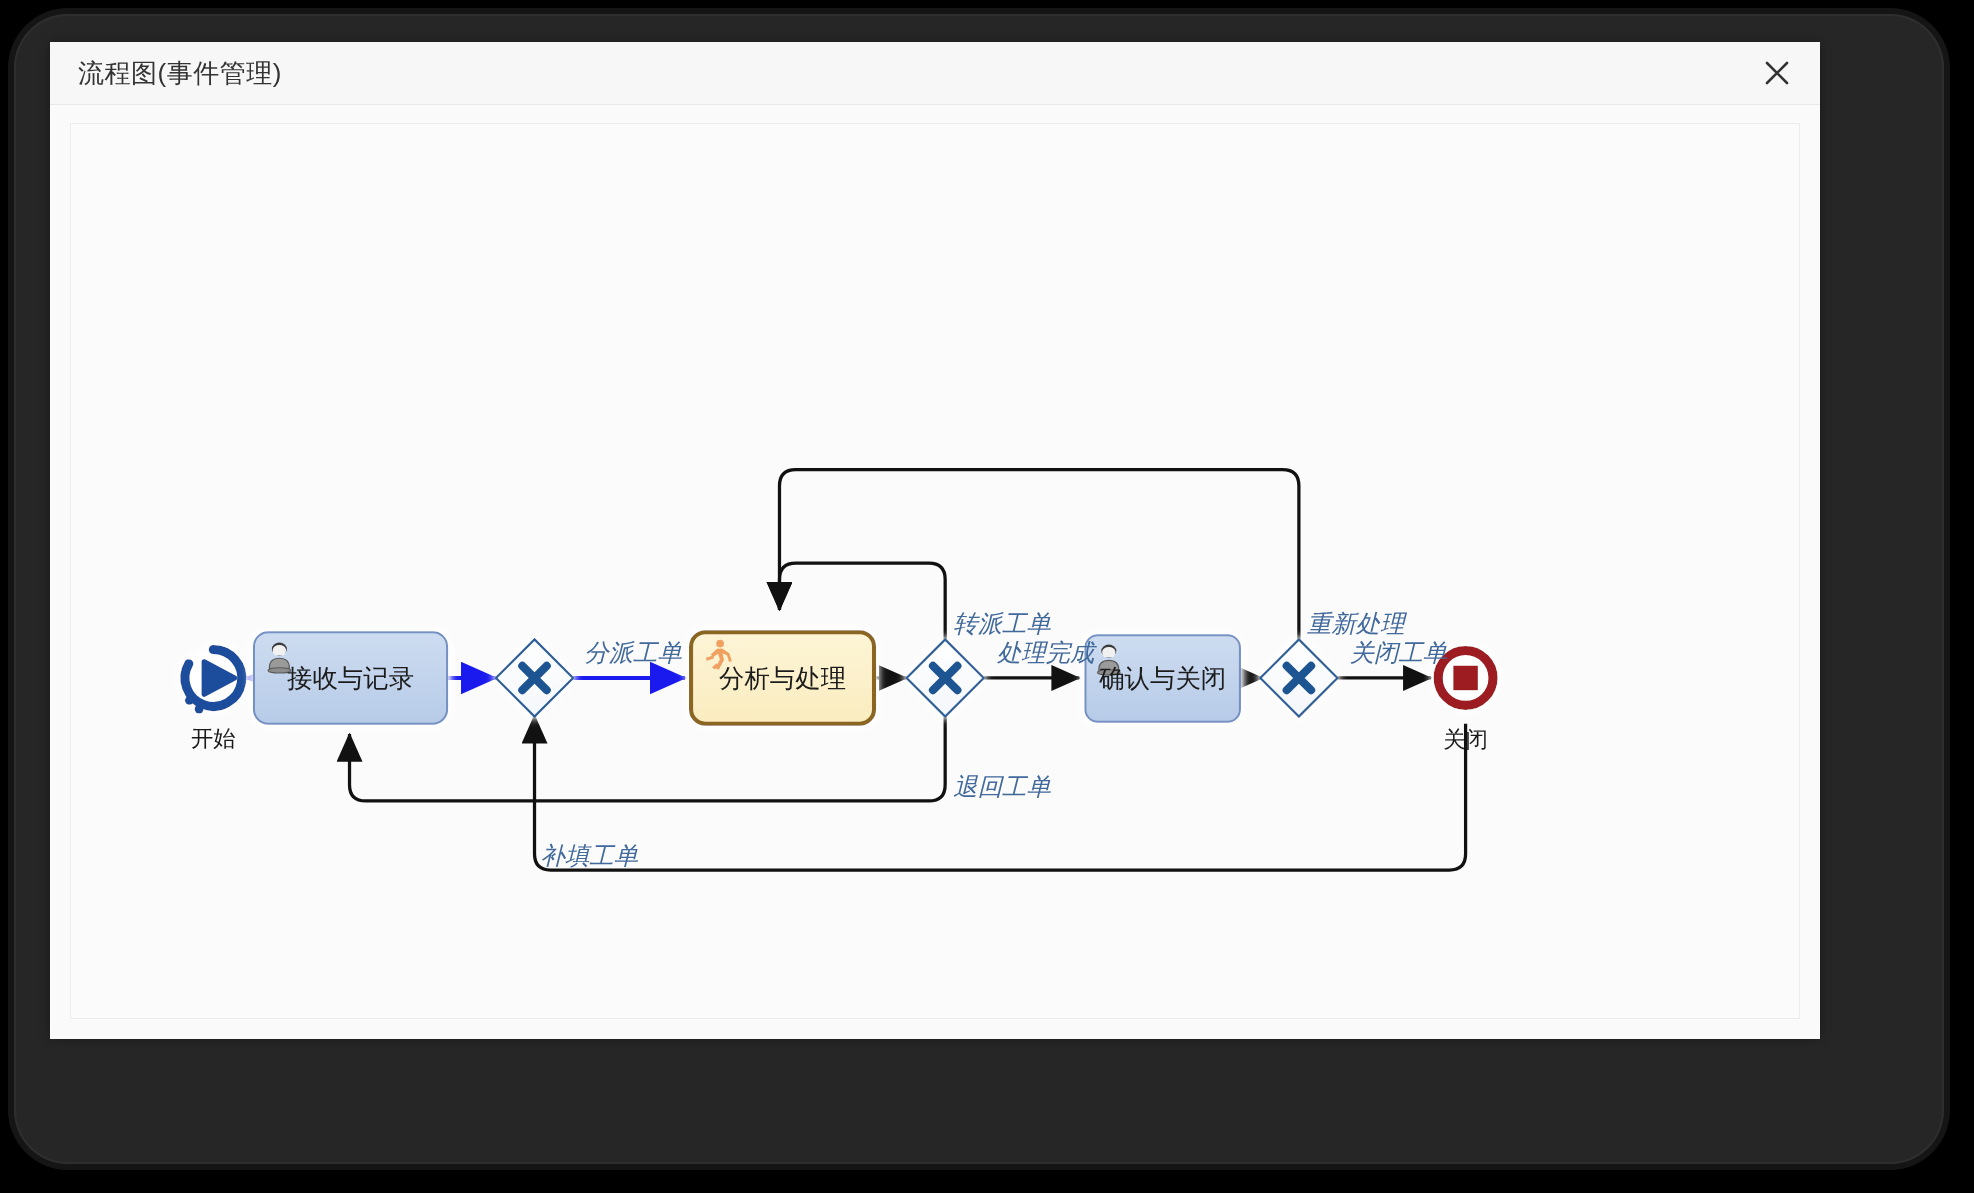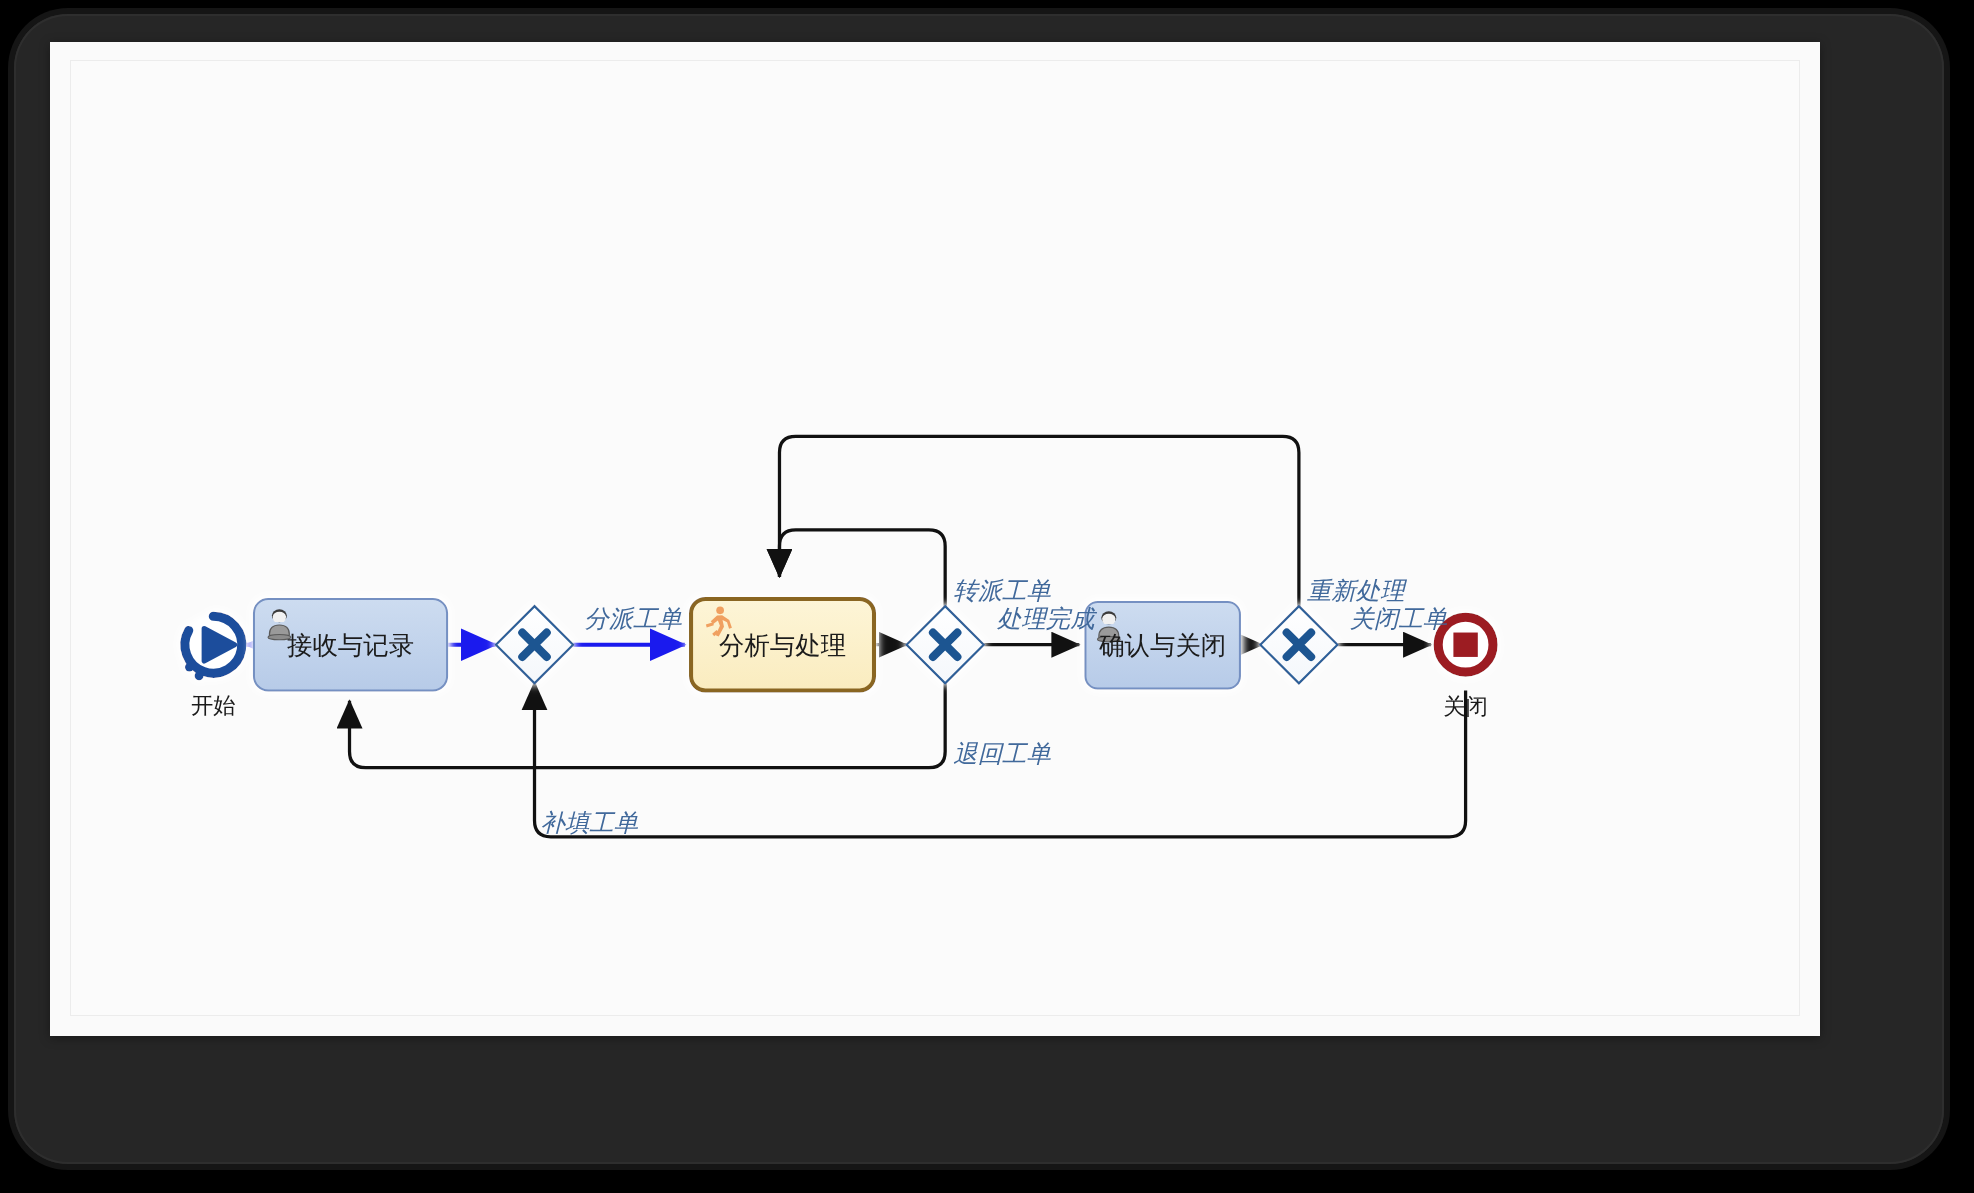--- a/index.html
+++ b/index.html
@@ -118,20 +118,28 @@
   }
 </style>
 </head>
 <body>
 
 <div id="root">
   <div class="device-frame"></div>
 
   <div class="dialog">
 
+    <div class="dialog-header">
+      <div class="dialog-title">流程图(事件管理)</div>
+      <button class="close-button" aria-label="close">
+        <svg width="30" height="30" viewBox="0 0 30 30">
+          <path d="M5 5 L25 25 M25 5 L5 25" stroke="#333333" stroke-width="2.6" stroke-linecap="round" fill="none"></path>
+        </svg>
+      </button>
+    </div>
 
     <div class="dialog-body">
       <div class="canvas-wrap">
 
         <svg class="flow" viewBox="0 0 1700 880" preserveAspectRatio="xMidYMid meet">
           <defs>
             <marker id="arrowBlue" markerWidth="10" markerHeight="10" refX="8.6" refY="4" orient="auto" markerUnits="strokeWidth">
               <path d="M0,0 L9,4 L0,8 z" fill="#1a1aee"></path>
             </marker>
             <marker id="arrowBlack" markerWidth="10" markerHeight="10" refX="8.6" refY="4" orient="auto" markerUnits="strokeWidth">

